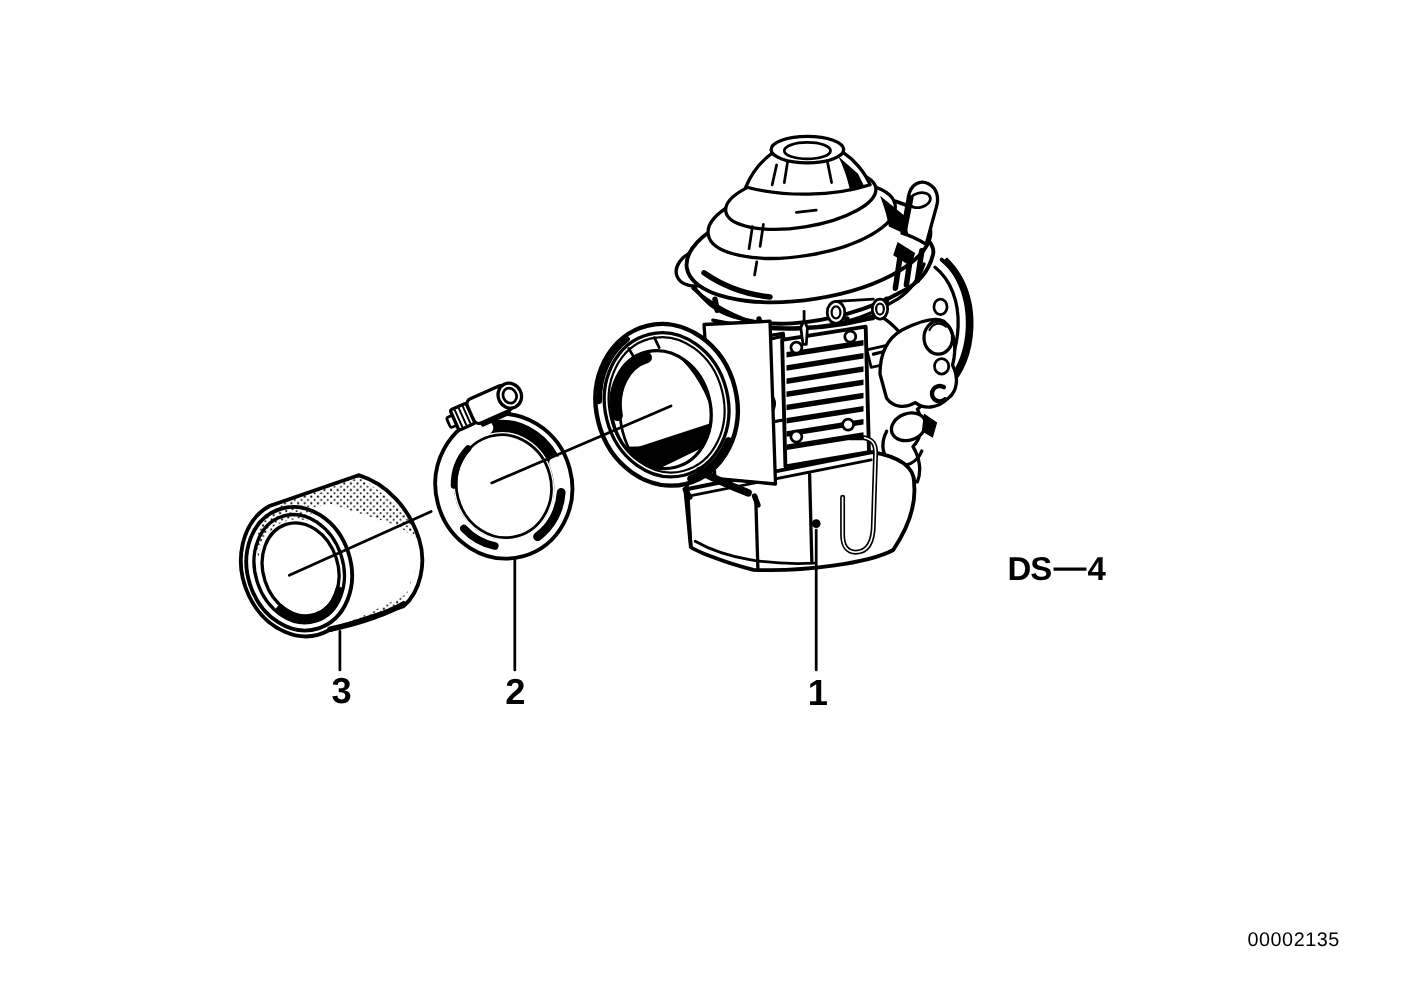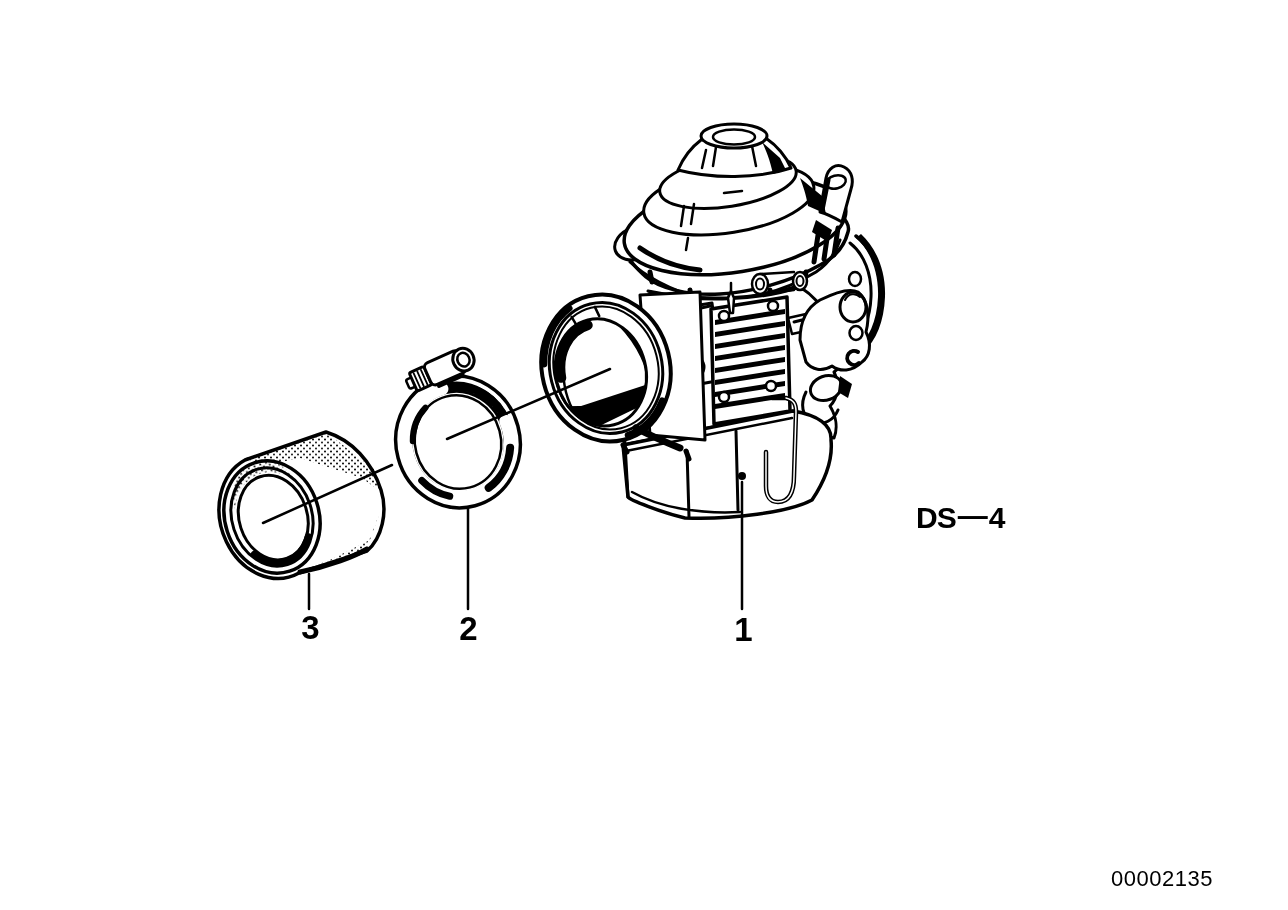--- a/index.html
+++ b/index.html
@@ -11,22 +11,22 @@
   .callout{
     position:absolute;font-weight:bold;font-size:33px;line-height:1;
     width:30px;text-align:center;letter-spacing:-1px;
   }
   .variant{
     position:absolute;left:916px;top:501px;display:flex;align-items:center;
     font-weight:bold;font-size:30px;line-height:1;letter-spacing:-1px;
   }
   .variant .sep{margin:0 2px 4px 2px;font-weight:bold;}
   .imgnum{
-    position:absolute;left:1111px;top:845px;font-size:22px;line-height:1;
-    letter-spacing:0.5px;font-weight:normal;margin-top:23px;
+    position:absolute;left:1134px;top:845px;font-size:18px;line-height:1;
+    letter-spacing:0.5px;font-weight:normal;
   }
 </style>
 </head>
 <body>
 
 <div class="page">
 
   <svg width="1288" height="910" viewBox="0 0 1288 910">
     <defs>
       <pattern id="stip" width="6" height="6" patternUnits="userSpaceOnUse">

